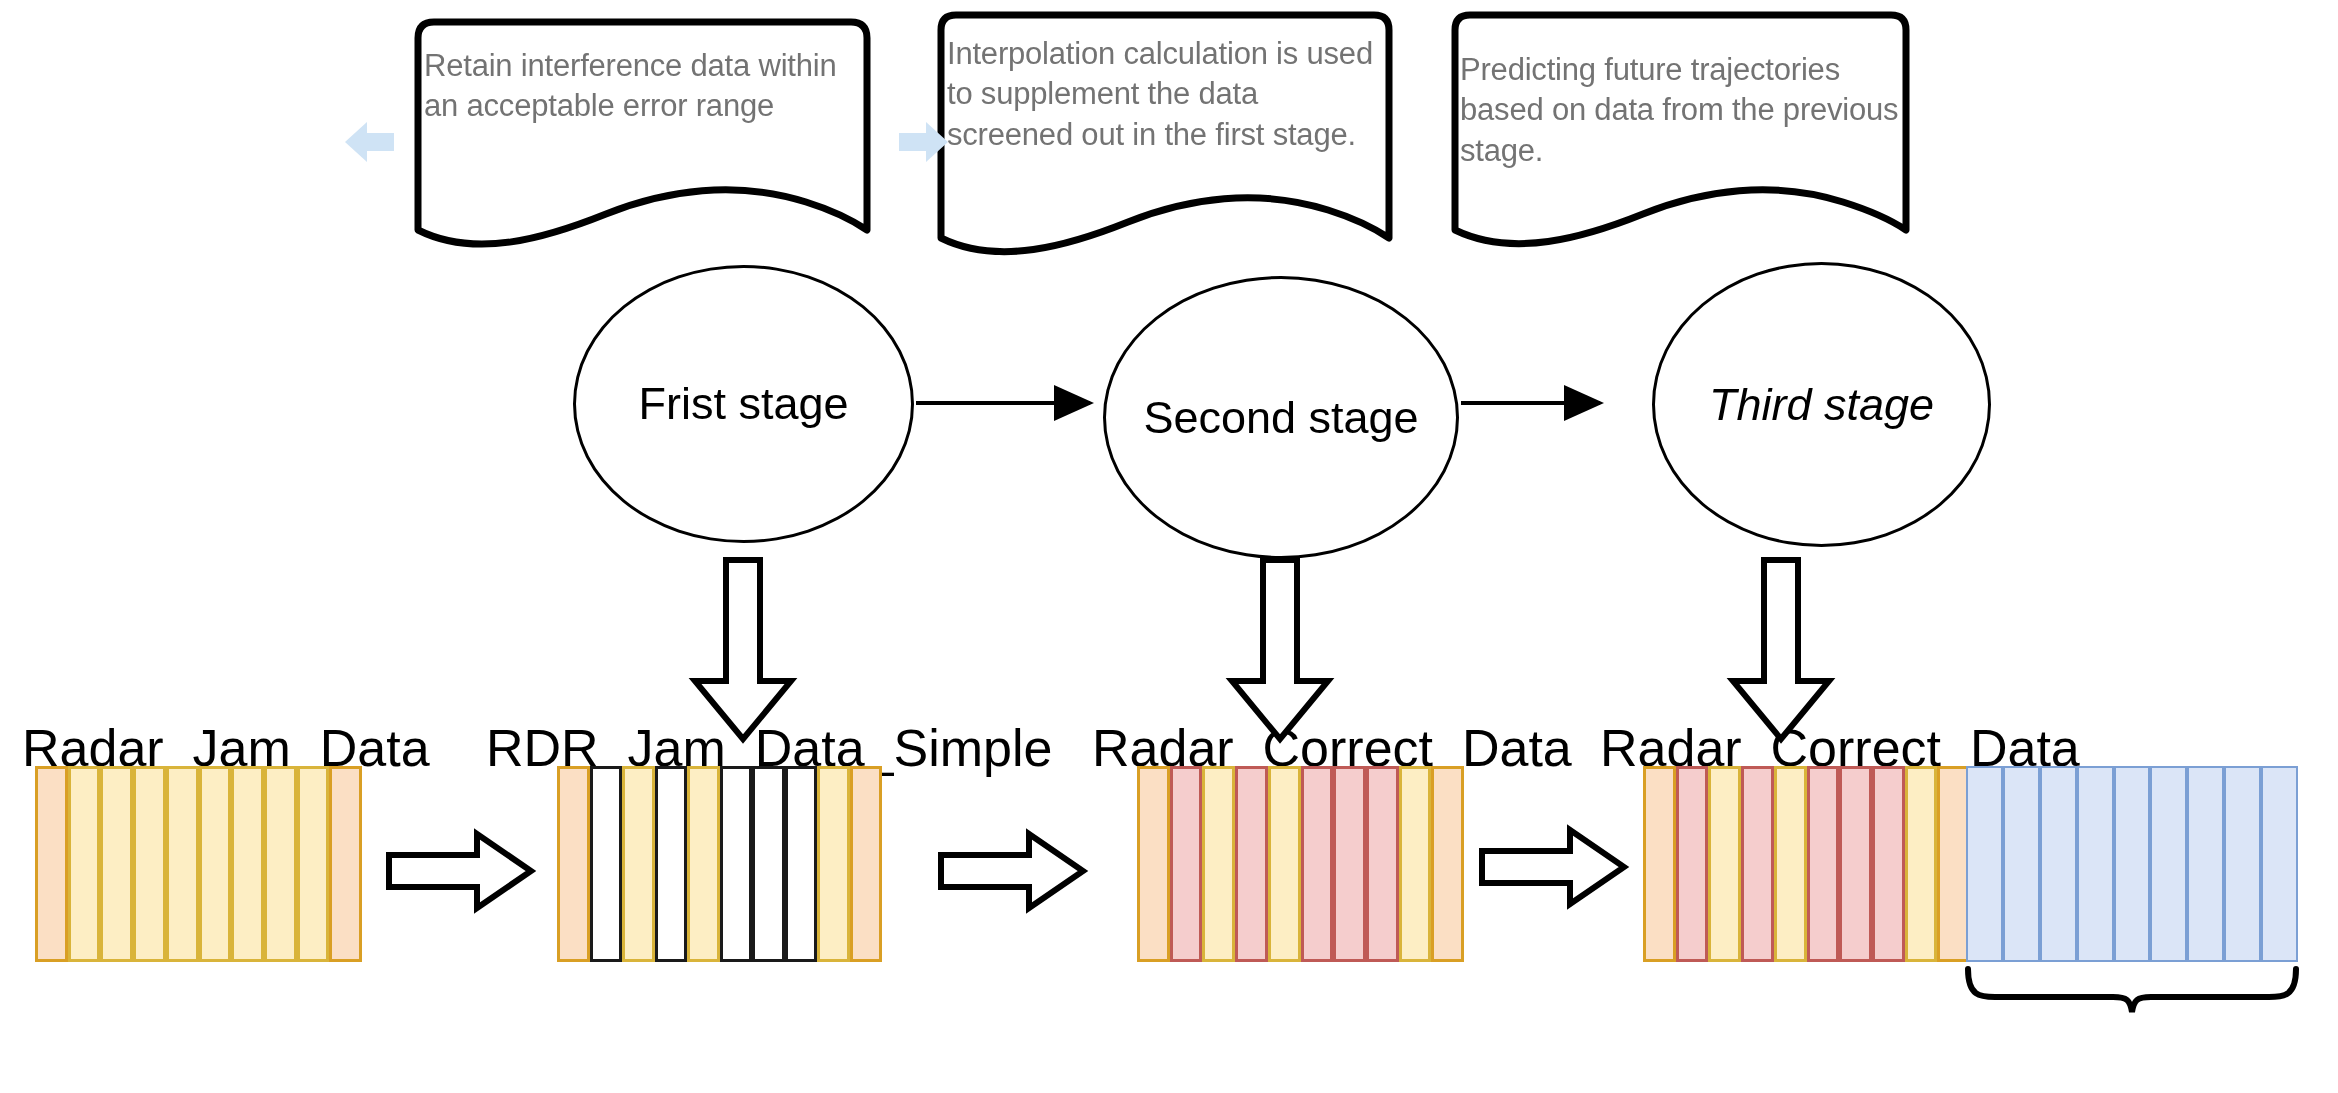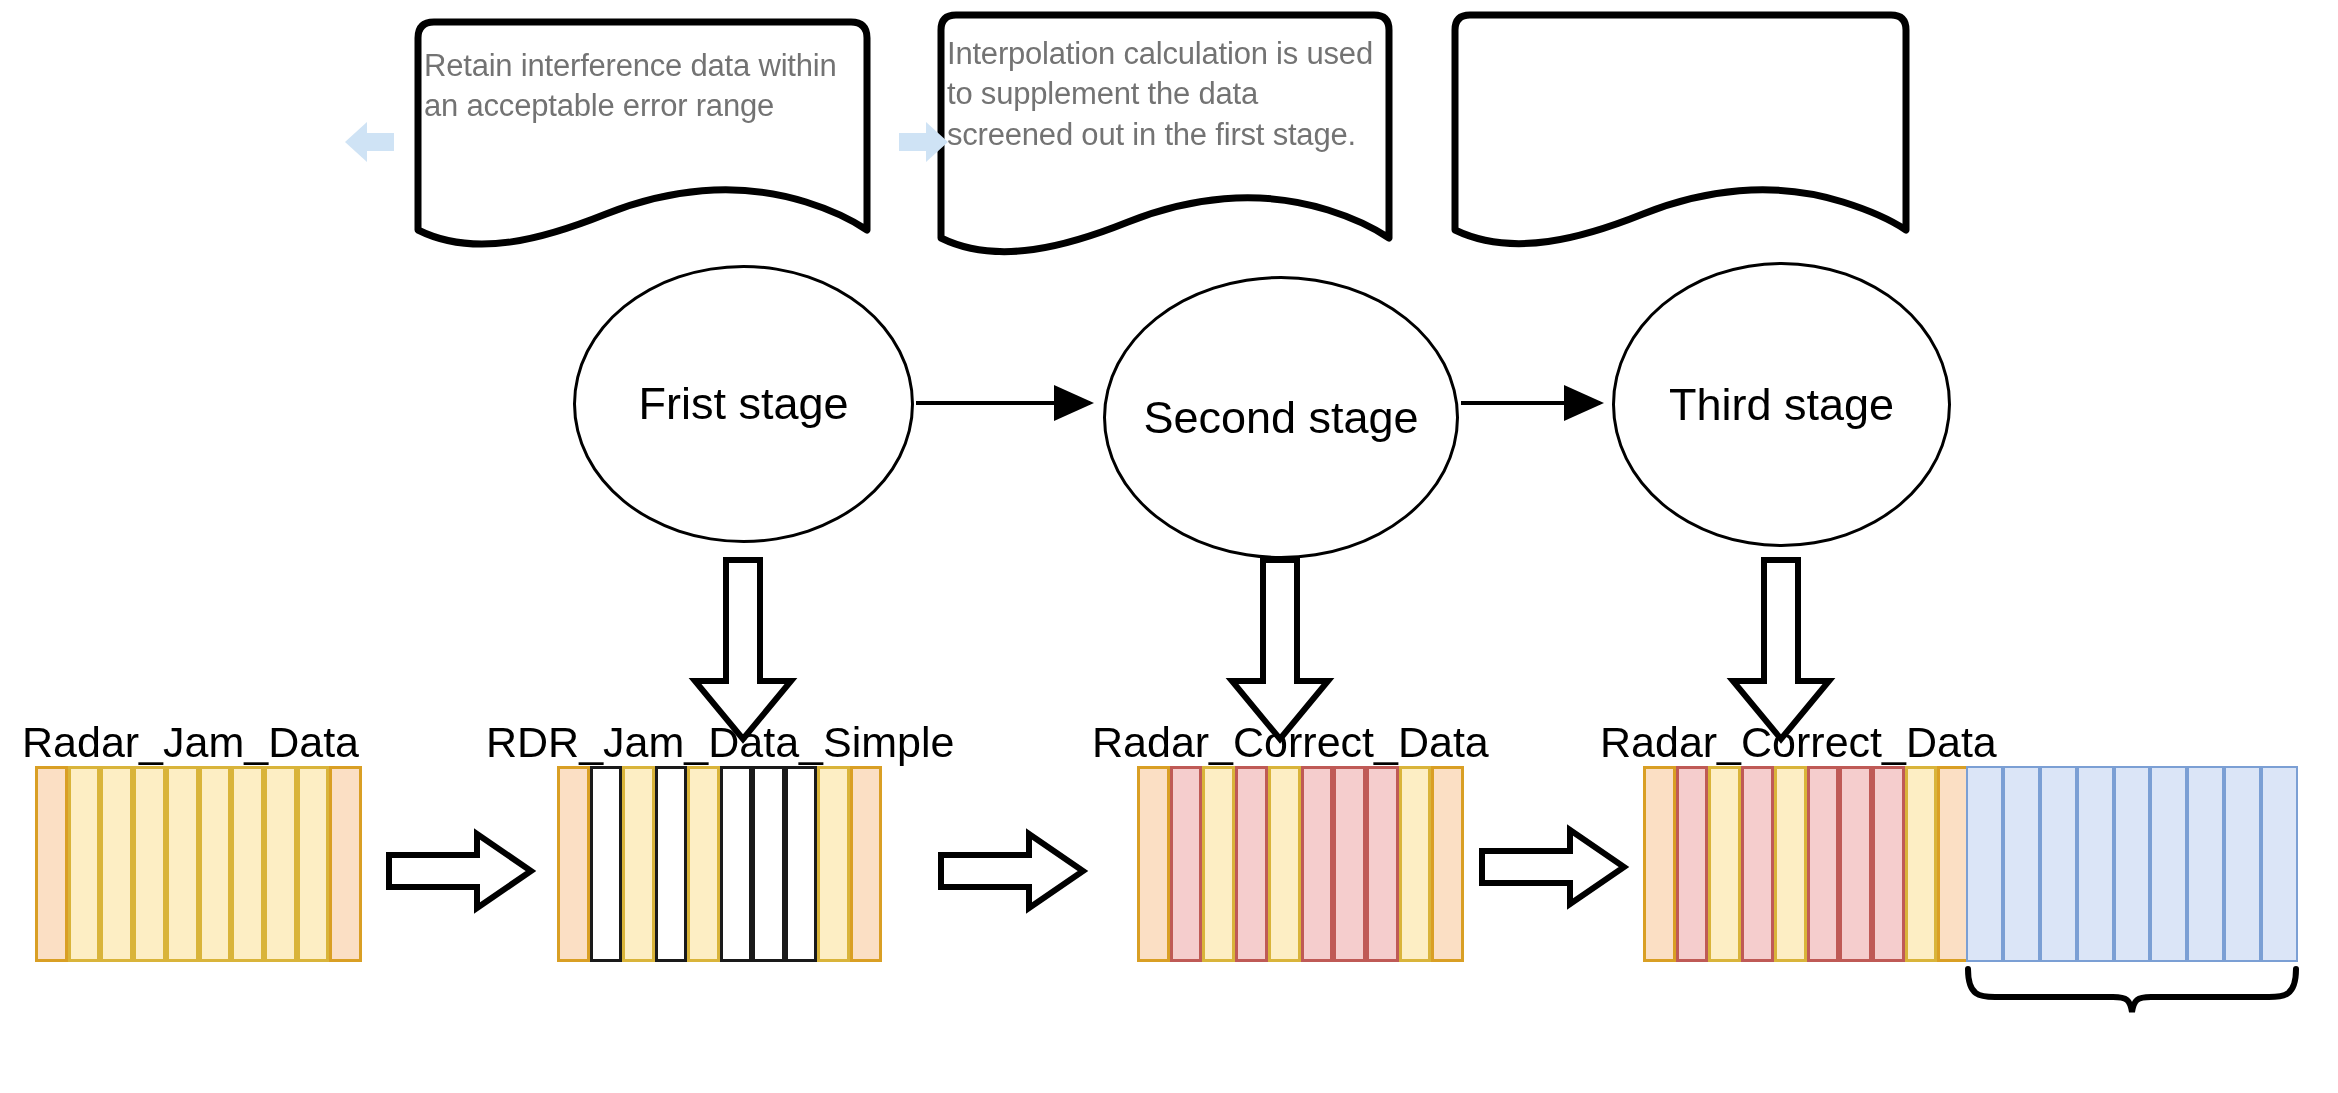--- a/index.html
+++ b/index.html
@@ -26,21 +26,21 @@
   
   .circle{
     position:absolute;border:3px solid #000;border-radius:50%;
     background:#fff;box-sizing:border-box;
     display:flex;align-items:center;justify-content:center;
   }
   .circle span{font-size:45px;color:#000;white-space:nowrap;}
 
   
   .blabel{
-    position:absolute;font-size:43px;color:#000;white-space:nowrap;
+    position:absolute;font-size:52px;color:#000;white-space:nowrap;
   }
 
   
   .block{position:absolute;display:flex;box-sizing:border-box;}
   .cell{height:100%;box-sizing:border-box;flex:1 1 auto;}
   .c-peach {background:#fbdfc4;border:3px solid #d99f24;}
   .c-yellow{background:#fdeec4;border:3px solid #d9b43a;}
   .c-white {background:#ffffff;border:3px solid #1a1a1a;}
   .c-red   {background:#f5cdcd;border:3px solid #bf5a56;}
   .c-blue  {background:#dbe5f7;border:2px solid #7b9fd4;}
@@ -79,31 +79,32 @@
 
   <div class="callout" style="left:1443px;top:10px;width:475px;height:230px;">
     <svg width="475" height="230" viewBox="0 0 475 230">
       <path d="M 12,220
                C 70,248 140,228 200,204
                C 260,180 330,170 400,192
                C 432,202 454,214 463,220
                L 463,20 Q 463,5 448,5
                L 27,5 Q 12,5 12,20 Z" fill="#ffffff" stroke="#000000" stroke-width="7" stroke-linejoin="round"></path>
     </svg>
+    <div class="cotext" style="padding:40px 8px 0 17px;width:475px;">Predicting future trajectories based on data from the previous stage.</div>
   </div>
 
   <div class="circle" style="left:573px;top:265px;width:341px;height:278px;justify-content:center;">
     <span>Frist stage</span>
   </div>
 
   <div class="circle" style="left:1103px;top:276px;width:356px;height:283px;">
     <span>Second stage</span>
   </div>
 
-  <div class="circle" style="left:1612px;top:262px;width:339px;height:285px;">
+  <div class="circle" style="left:1652px;top:262px;width:339px;height:285px;font-style:italic;">
     <span>Third stage</span>
   </div>
 
   <div class="blabel" style="left:22px;top:718px;">Radar_Jam_Data</div>
   <div class="blabel" style="left:486px;top:718px;">RDR_Jam_Data_Simple</div>
   <div class="blabel" style="left:1092px;top:718px;">Radar_Correct_Data</div>
   <div class="blabel" style="left:1600px;top:718px;">Radar_Correct_Data</div>
 
   <div class="block" id="blk0" style="left:35px;top:766px;width:327px;height:196px;">
       <div class="cell c-peach"></div>

